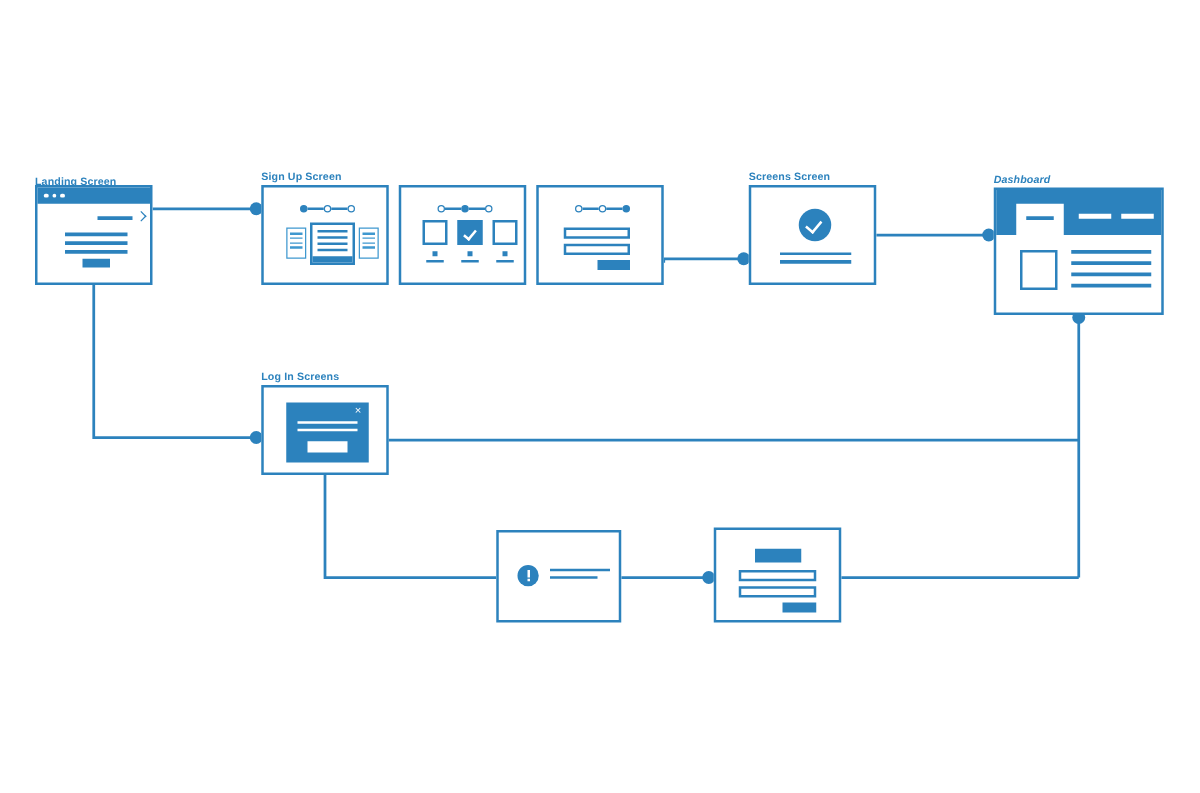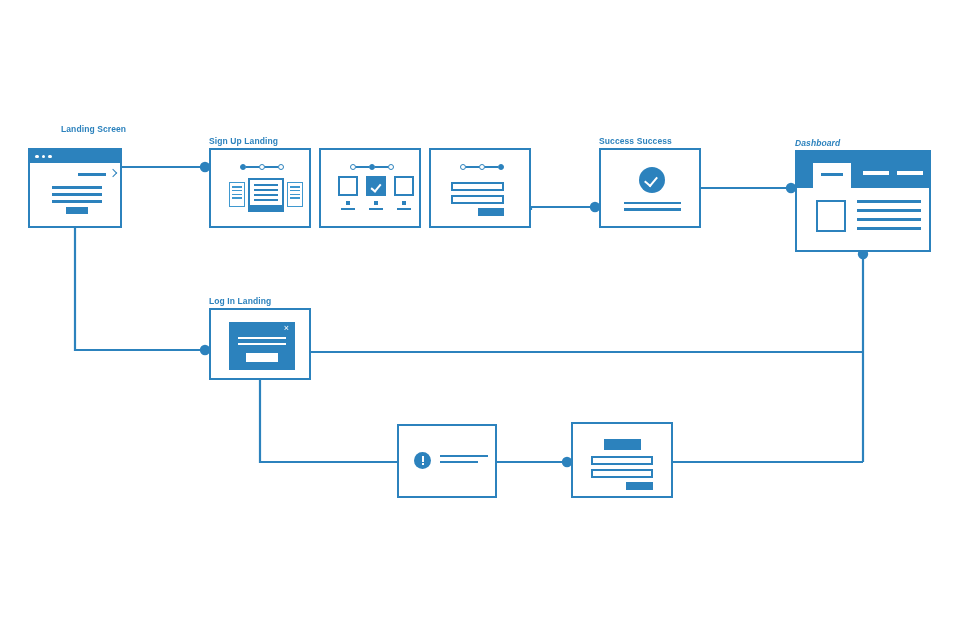--- a/index.html
+++ b/index.html
@@ -417,38 +417,38 @@
     <g fill="#2c82bd">
       <circle cx="205" cy="167" r="5.2"></circle>
       <circle cx="595" cy="207" r="5.2"></circle>
       <circle cx="791" cy="188" r="5.2"></circle>
       <circle cx="205" cy="350" r="5.2"></circle>
       <circle cx="567" cy="462" r="5.2"></circle>
       <circle cx="863" cy="254" r="5.2"></circle>
     </g>
   </svg>
 
-  <div class="node-label" style="left:28px; top:124px;margin-left:33px;">Landing Screen</div>
+  <div class="node-label" style="left:28px; top:140px;">Landing Screen</div>
   <div class="node" style="left:28px; top:148px; width:94px; height:80px;">
     <div class="browser-bar">
       <span class="dot"></span>
       <span class="dot"></span>
       <span class="dot"></span>
     </div>
     <div class="lg-navline"></div>
     <div class="lg-chev"></div>
     <div class="lg-lines">
       <i></i>
       <i></i>
       <i></i>
     </div>
     <div class="lg-btn"></div>
   </div>
 
-  <div class="node-label" style="left:209px; top:136px;">Sign Up Landing</div>
+  <div class="node-label" style="left:209px; top:136px;">Sign Up Screen</div>
 
   <div class="node" style="left:209px; top:148px; width:102px; height:80px;">
     <div class="stepper" style="left:29px; top:14px;">
       <span class="step on"></span>
       <span class="step-bar"></span>
       <span class="step"></span>
       <span class="step-bar"></span>
       <span class="step"></span>
     </div>
     <div class="cards">
@@ -509,21 +509,21 @@
       <span class="step-bar"></span>
       <span class="step"></span>
       <span class="step-bar"></span>
       <span class="step on"></span>
     </div>
     <div class="field" style="left:20px; top:32px; width:53px; height:9px;"></div>
     <div class="field" style="left:20px; top:45px; width:53px; height:9px;"></div>
     <div class="solid-btn" style="left:47px; top:58px; width:26px; height:8px;"></div>
   </div>
 
-  <div class="node-label" style="left:599px; top:136px;">Success Success</div>
+  <div class="node-label" style="left:599px; top:136px;">Screens Screen</div>
   <div class="node" style="left:599px; top:148px; width:102px; height:80px;">
     <div class="success-circle">
       <span class="check-mark"></span>
     </div>
     <div class="succ-lines">
       <i></i>
       <i></i>
     </div>
   </div>
 
@@ -538,21 +538,21 @@
     </div>
     <div class="dash-square"></div>
     <div class="dash-lines">
       <i></i>
       <i></i>
       <i></i>
       <i></i>
     </div>
   </div>
 
-  <div class="node-label" style="left:209px; top:296px;">Log In Landing</div>
+  <div class="node-label" style="left:209px; top:296px;">Log In Screens</div>
   <div class="node" style="left:209px; top:308px; width:102px; height:72px;">
     <div class="modal">
       <div class="modal-x">×</div>
       <div class="modal-lines">
         <i></i>
         <i></i>
       </div>
       <div class="modal-btn"></div>
     </div>
   </div>

